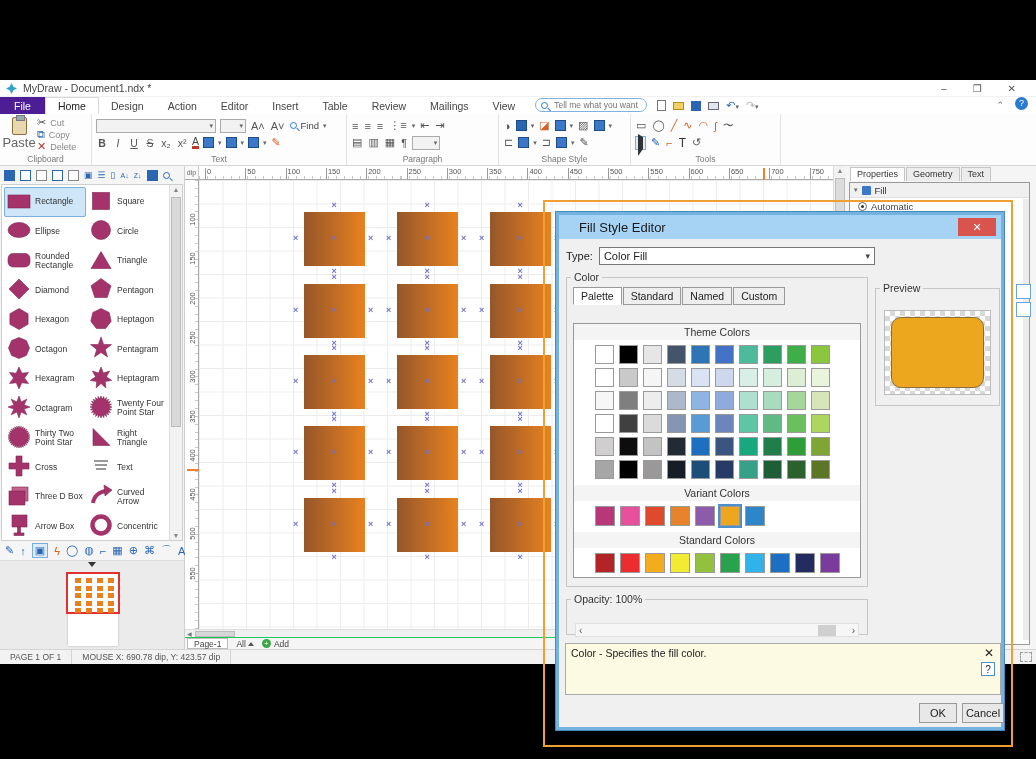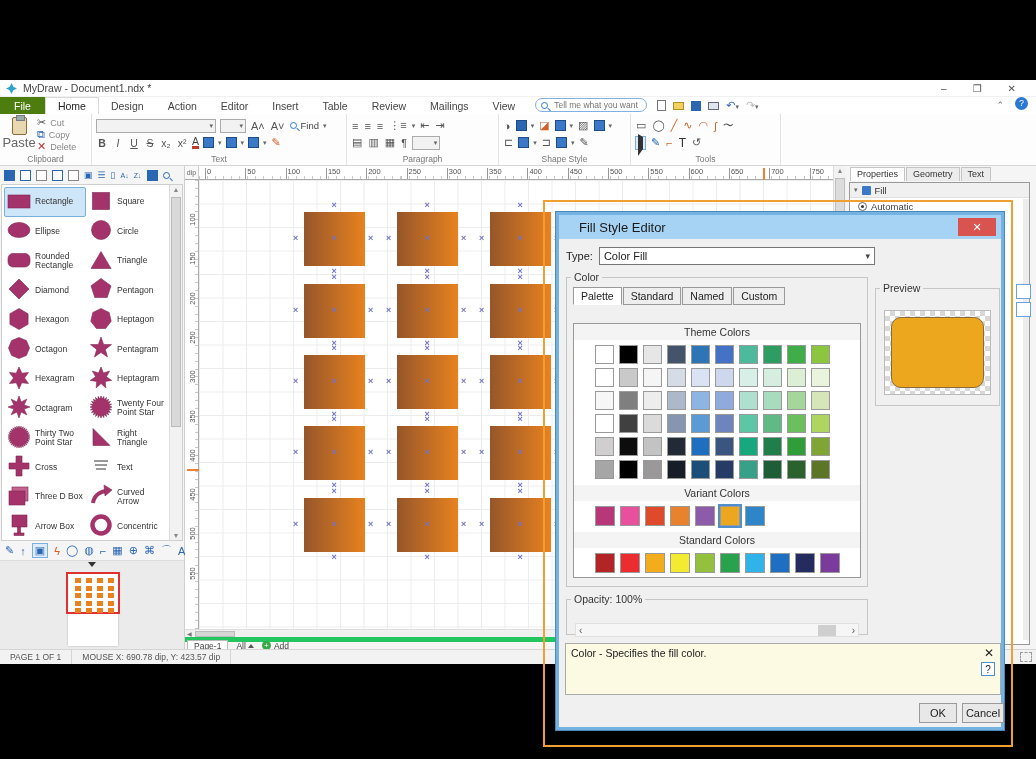--- a/index.html
+++ b/index.html
@@ -10,21 +10,21 @@
   .app{position:absolute;left:0;top:80px;width:1036px;height:584px;background:#fff;font-size:11px;color:#333;}
   .titlebar{position:absolute;left:0;top:0;width:100%;height:17px;background:#fff;display:flex;align-items:center;padding:0 6px;border-bottom:1px solid #f0f0f0;}
   .app-logo{width:11px;height:11px;margin-right:6px;}
   .title-text{font-size:10.5px;color:#444;}
   .win-btns{margin-left:auto;display:flex;gap:26px;padding-right:14px;color:#555;font-size:10px;}
   .win-btns span{cursor:default;}
 
   
   .menubar{position:absolute;left:0;top:17px;width:100%;height:17px;display:flex;align-items:stretch;background:#fff;}
   .mtab{padding:2px 12px;font-size:10.5px;color:#444;display:flex;align-items:center;}
-  .mtab.file{background:#4d7c0f;color:#fff;padding:2px 14px;}
+  .mtab.file{background:#4c1d95;color:#fff;padding:2px 14px;}
   .mtab.active{border:1px solid #d9d9d9;border-bottom:none;background:#fff;color:#222;}
   .searchbox{display:flex;align-items:center;margin-left:8px;width:112px;height:14px;margin-top:1px;border:1px solid #7fb2e0;border-radius:8px;padding:0 5px;gap:4px;background:#fff;}
   .searchbox input{border:none;outline:none;width:90px;font-size:8.5px;color:#888;background:transparent;}
   .i-mag{width:7px;height:7px;border:1.4px solid #2a7ad4;border-radius:50%;position:relative;flex:none;}
   .i-mag::after{content:"";position:absolute;left:5px;top:6px;width:4px;height:1.4px;background:#2a7ad4;transform:rotate(45deg);}
   .qat{display:flex;align-items:center;gap:7px;margin-left:10px;color:#2a66b2;font-size:11px;}
   .i-doc{width:9px;height:11px;border:1px solid #777;background:#fff;}
   .i-folder{width:11px;height:8px;border:1px solid #b09020;background:#f4d060;}
   .i-disk{width:10px;height:10px;background:#2a66b2;}
   .i-print{width:11px;height:8px;border:1px solid #667;background:#dfe6ee;}
@@ -94,21 +94,21 @@
   .marker-h{position:absolute;top:2px;width:2px;height:12px;background:#f08030;}
   .marker-v{position:absolute;left:2px;width:12px;height:2px;background:#f08030;}
   .canvas{position:absolute;left:14px;top:14px;right:0;bottom:20px;background:#fff;overflow:hidden;
     background-image:linear-gradient(#ececec 1px,transparent 1px),linear-gradient(90deg,#ececec 1px,transparent 1px);
     background-size:23.5px 23.5px;}
   .crect{position:absolute;background:linear-gradient(90deg,#96562a,#e8821f);}
   .xmark{position:absolute;font-size:9px;color:#7272c8;line-height:9px;font-weight:bold;}
   .h-scroll{position:absolute;left:0;right:0;bottom:12px;height:8px;background:#f0f0f0;border-top:1px solid #ddd;}
   .h-scroll .ha{position:absolute;top:0;font-size:6px;color:#777;line-height:8px;}
   .h-scroll .hthumb{position:absolute;left:10px;top:1px;width:40px;height:6px;background:#d6d6d6;border:1px solid #bbb;}
-  .page-bar{position:absolute;left:0;right:0;bottom:0;height:12px;background:#f5f5f5;display:flex;align-items:center;font-size:8.5px;color:#444;gap:8px;padding-left:2px;border-top:5px solid #22c55e;}
+  .page-bar{position:absolute;left:0;right:0;bottom:0;height:12px;background:#f5f5f5;display:flex;align-items:center;font-size:8.5px;color:#444;gap:8px;padding-left:2px;border-top:1px solid #22c55e;}
   .ptab{border:1px solid #bbb;background:#fff;padding:0 6px;height:11px;line-height:10px;}
   .all-lbl{display:flex;align-items:center;gap:2px;}
   .tri-up{width:0;height:0;border-left:3px solid transparent;border-right:3px solid transparent;border-bottom:4px solid #555;}
   .add-btn{display:flex;align-items:center;gap:3px;}
   .plus-circ{width:9px;height:9px;border-radius:50%;background:#3aa648;color:#fff;font-size:8px;line-height:9px;text-align:center;}
 
   .canvas-vsb{width:13px;flex:none;background:#f2f2f2;border-left:1px solid #ddd;position:relative;}
   .canvas-vsb .arr{position:absolute;left:0;width:100%;text-align:center;font-size:7px;color:#888;}
   .canvas-vsb .thumb{position:absolute;left:1px;top:12px;width:10px;height:120px;background:#dcdcdc;border:1px solid #bfbfbf;}
 

